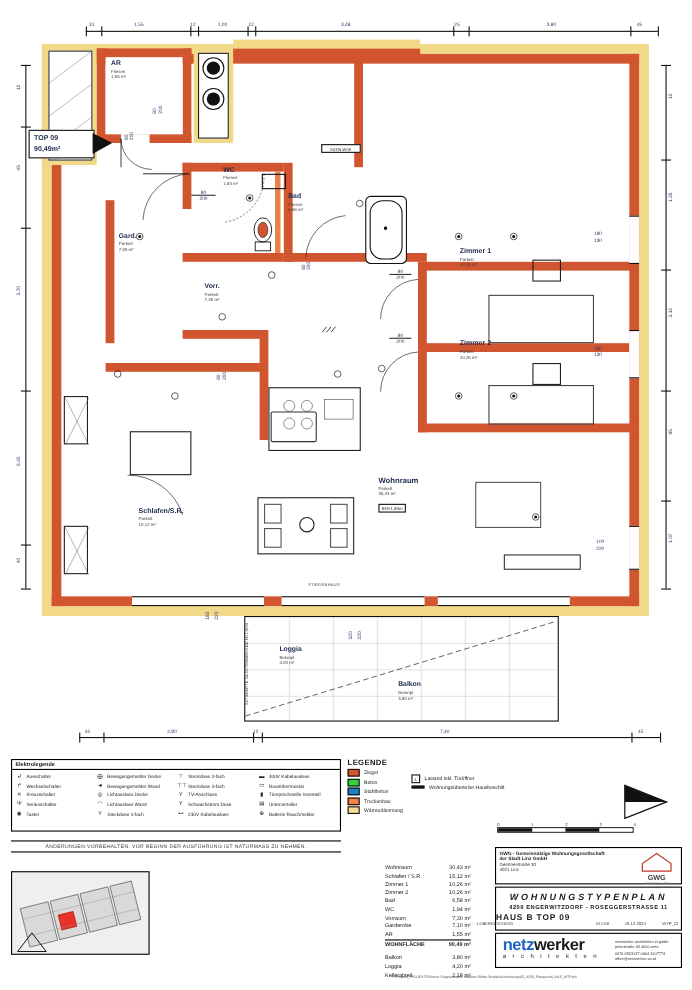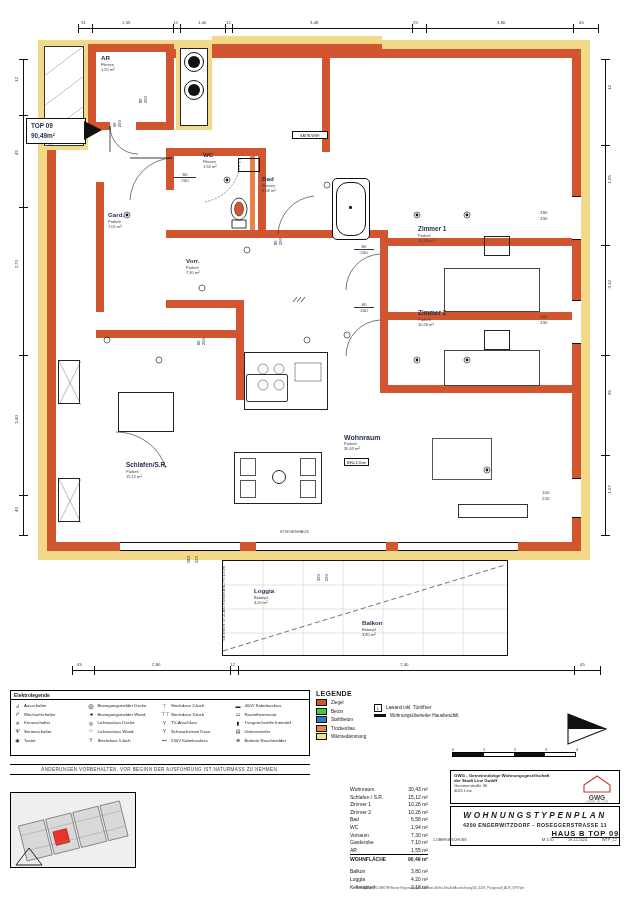--- a/index.html
+++ b/index.html
@@ -47,21 +47,21 @@
   .sched { font-size:5px; line-height:1.52; }
   .sched-row { display:flex; justify-content:space-between; width:78px; }
   .sched-row.total { font-weight:bold; border-top:1px solid #000; padding-top:.5px; }
 
   
   .tb { position:absolute; border:1px solid #000; background:#fff; }
   .gwg-l1 { font-size:4.4px; font-weight:bold; }
   .gwg-l2 { font-size:4.1px; color:#333; }
   .wtp { font-size:8.2px; font-weight:bold; letter-spacing:2.6px; text-align:center; }
   .addr { font-size:5.2px; font-weight:bold; letter-spacing:.5px; text-align:center; }
-  .haus { font-size:7.6px; font-weight:bold; letter-spacing:.8px; text-align:right;text-decoration:underline; }
+  .haus { font-size:7.6px; font-weight:bold; letter-spacing:.8px; text-align:left; }
 
   .nw-net { color:#1d63c8; }
   .nw { font-size:15px; font-weight:bold; letter-spacing:-0.4px; }
   .nw-sub { font-size:5.4px; letter-spacing:2.2px; color:#222; }
   .nw-info { font-size:3.5px; line-height:1.5; color:#333; }
 
   .scalebar { display:flex; width:124px; height:5px; border:1px solid #000; }
   .scalebar div { flex:1; }
   .sb-dark { background:#111; }
   .sb-light{ background:#fff; }
@@ -695,16 +695,26 @@
   <div class="tb" style="left:450px;top:806px;width:170px;height:40px;">
     <div class="wtp" style="margin-top:4px;font-style:italic;">WOHNUNGSTYPENPLAN</div>
     <div class="addr" style="margin-top:2px;">4209 ENGERWITZDORF - ROSEGGERSTRASSE 11</div>
     <div class="haus" style="margin-top:1px;">HAUS B TOP 09</div>
   </div>
   <div class="abs" style="left:433px;top:838px;font-size:3.6px;color:#333;">1.OBERGESCHOSS</div>
   <div class="abs" style="left:542px;top:838px;font-size:3.8px;color:#333;">M 1:50</div>
   <div class="abs" style="left:568px;top:838px;font-size:3.8px;color:#333;">19.12.2024</div>
   <div class="abs" style="left:602px;top:838px;font-size:3.8px;color:#333;">WTP_12</div>
 
+  <div class="tb" style="left:450px;top:848px;width:170px;height:32px;">
+    <div class="abs" style="left:6px;top:2px;">
+      <div class="nw"><span class="nw-net">netz</span><span>werker</span></div>
+      <div class="nw-sub" style="margin-top:-1px;">a r c h i t e k t e n</div>
+    </div>
+    <div class="abs nw-info" style="left:108px;top:5px;width:60px;white-space:pre-line;">netzwerker architekten zt gmbh
+peterstraße 63  4600 wels
+0676 6523137     0664 2107774
+office@netzwerker.co.at</div>
+  </div>
 
   <div class="abs footer-txt" style="left:356px;top:886px;">P:\Projekt\_PROJEKTE\Stierer Engerwitzdorf, Adalbert-Stifter-Straße\Austrichtung\03_4209_Plangrundl_AUS_WTP.pln</div>
 
 </div>
 
 </body></html>

